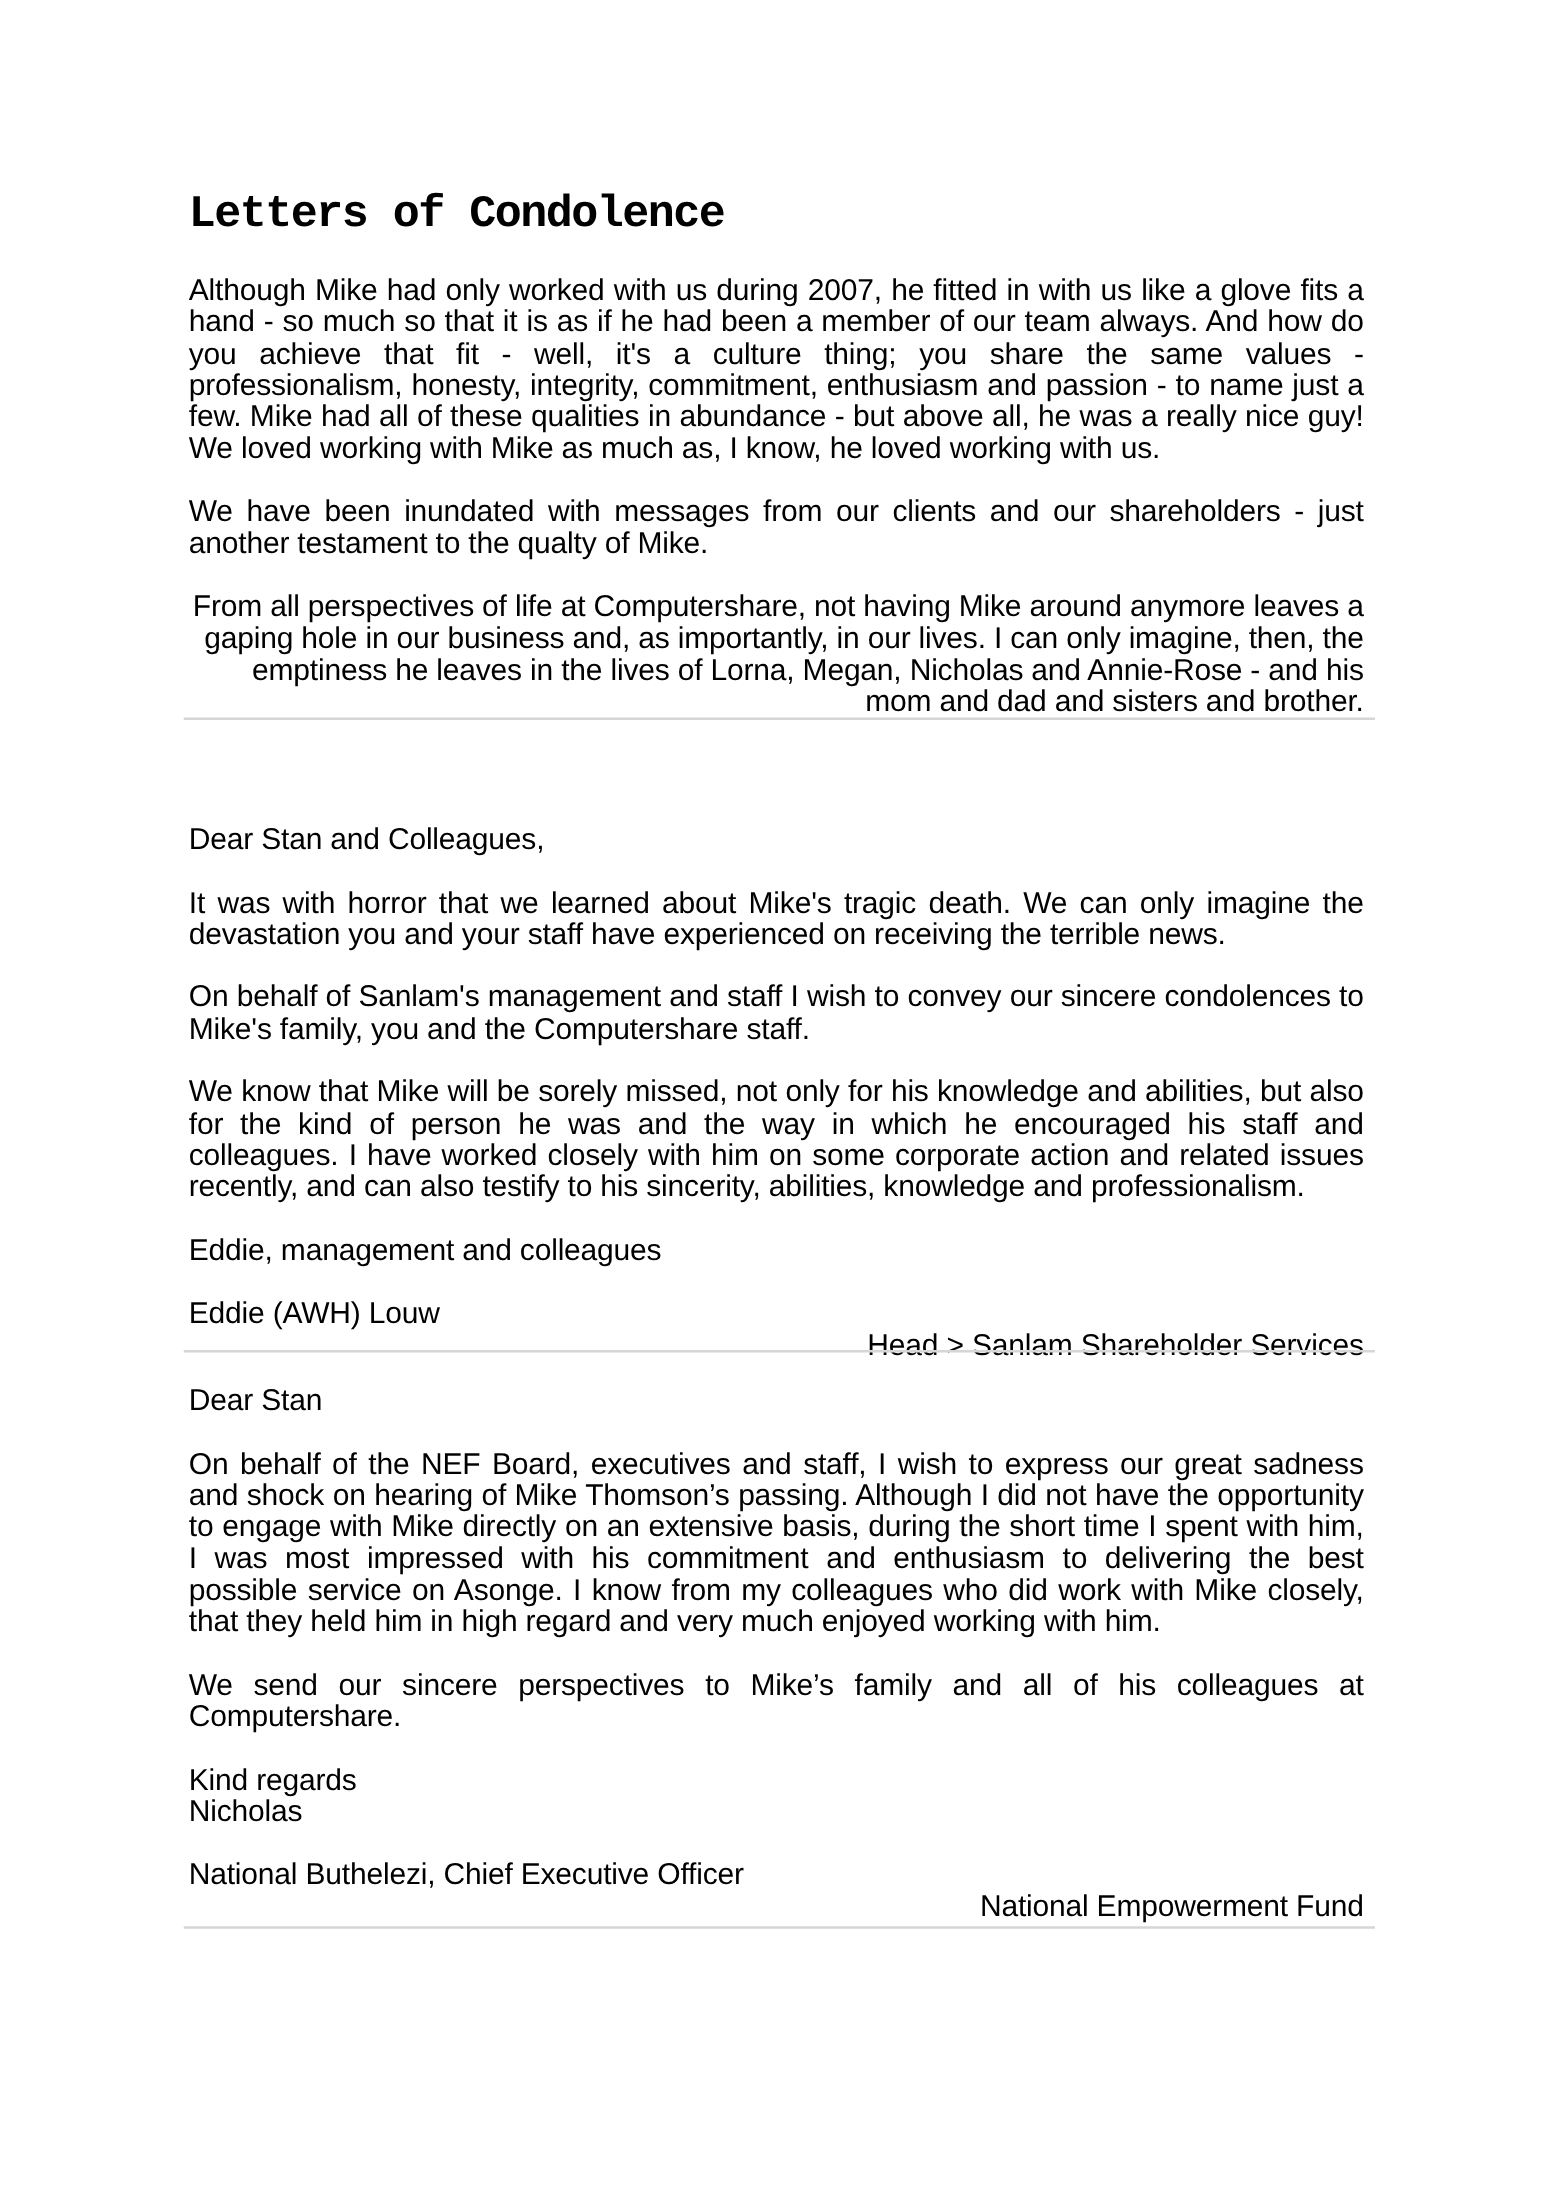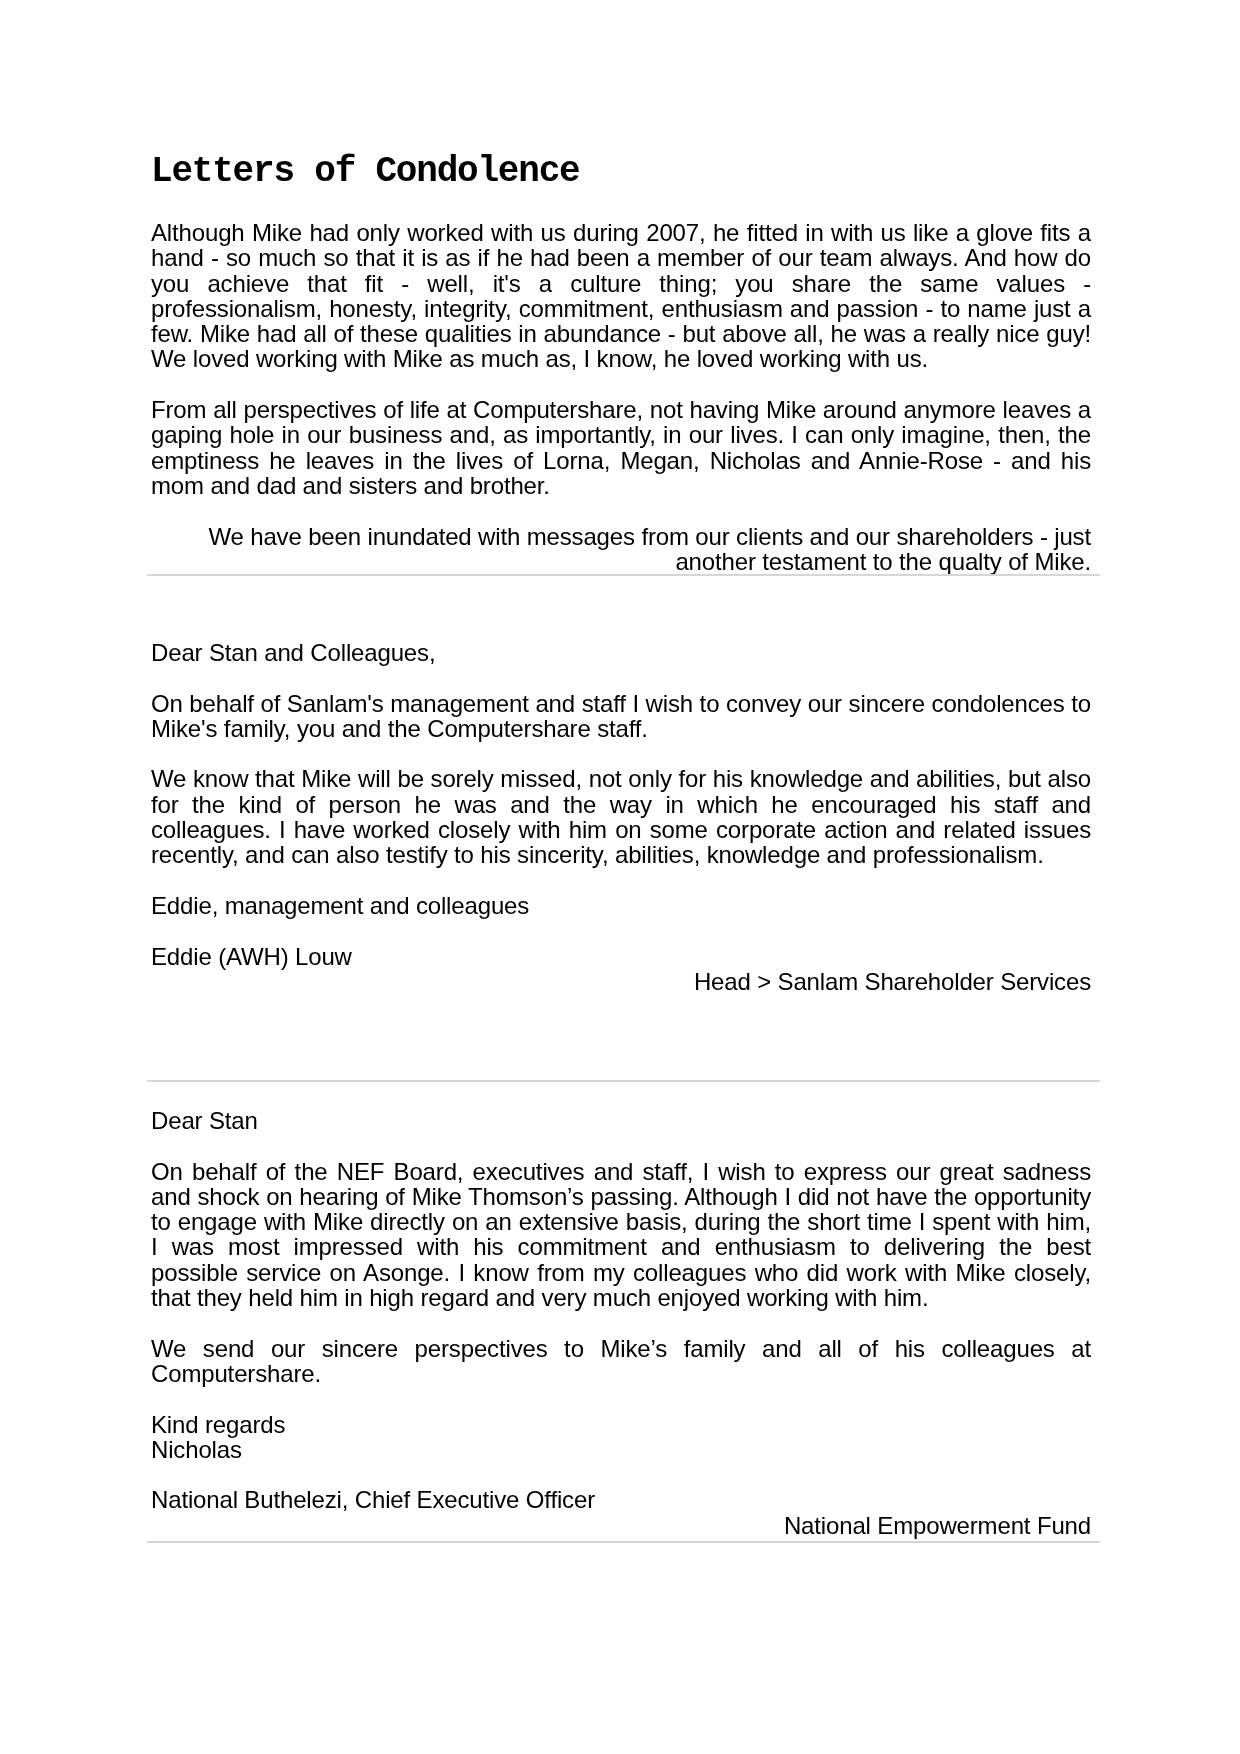--- a/index.html
+++ b/index.html
@@ -48,28 +48,29 @@
     margin: 0;
   }
 </style>
 </head>
 <body>
 
 <h1 class="title">Letters of Condolence</h1>
 
 <div class="block" style="top:220px;">
   <p>Although Mike had only worked with us during 2007, he fitted in with us like a glove fits a hand -  so much so that it is as if he had been a member of our team always. And how do you achieve that fit - well, it's a culture thing; you share the same values - professionalism, honesty, integrity, commitment, enthusiasm and passion - to name just a few. Mike had all of these qualities in abundance - but above all, he was a really nice guy! We loved working with Mike as much as, I know, he loved working with us.</p>
+  <p>We have been inundated with messages from our clients and our shareholders - just another testament to the qualty of Mike.</p>
   <p>From all perspectives of life at Computershare, not having Mike around anymore leaves a gaping hole in our business and, as importantly, in our lives. I can only imagine, then, the emptiness he leaves in the lives of Lorna, Megan, Nicholas and Annie-Rose - and his mom and dad and sisters and brother.</p>
-  <p>We have been inundated with messages from our clients and our shareholders - just another testament to the qualty of Mike.</p>
 </div>
 
 <hr class="divider" style="top:574px;">
 
-<div class="block" style="top:640px;">
+<div class="block" style="top:659px;">
   <p class="left">Dear Stan and Colleagues,</p>
+  <p>It was with horror that we learned about Mike's tragic death. We can only imagine the devastation you and your staff  have experienced on receiving the terrible news.</p>
   <p>On behalf of Sanlam's management and staff I wish to convey our sincere condolences to Mike's family, you and the Computershare staff.</p>
   <p>We know that Mike will be sorely missed, not only for his knowledge and abilities, but also for the kind of person he was and the way in which he encouraged his staff and colleagues. I have worked closely with him on some corporate action and related issues recently, and can also testify to his sincerity, abilities, knowledge and professionalism.</p>
   <p class="left">Eddie, management and colleagues</p>
   <p class="left tight">Eddie (AWH) Louw</p>
   <p class="left">Head &gt; Sanlam Shareholder Services</p>
 </div>
 
 <hr class="divider" style="top:1080px;">
 
 <div class="block" style="top:1108px;">

